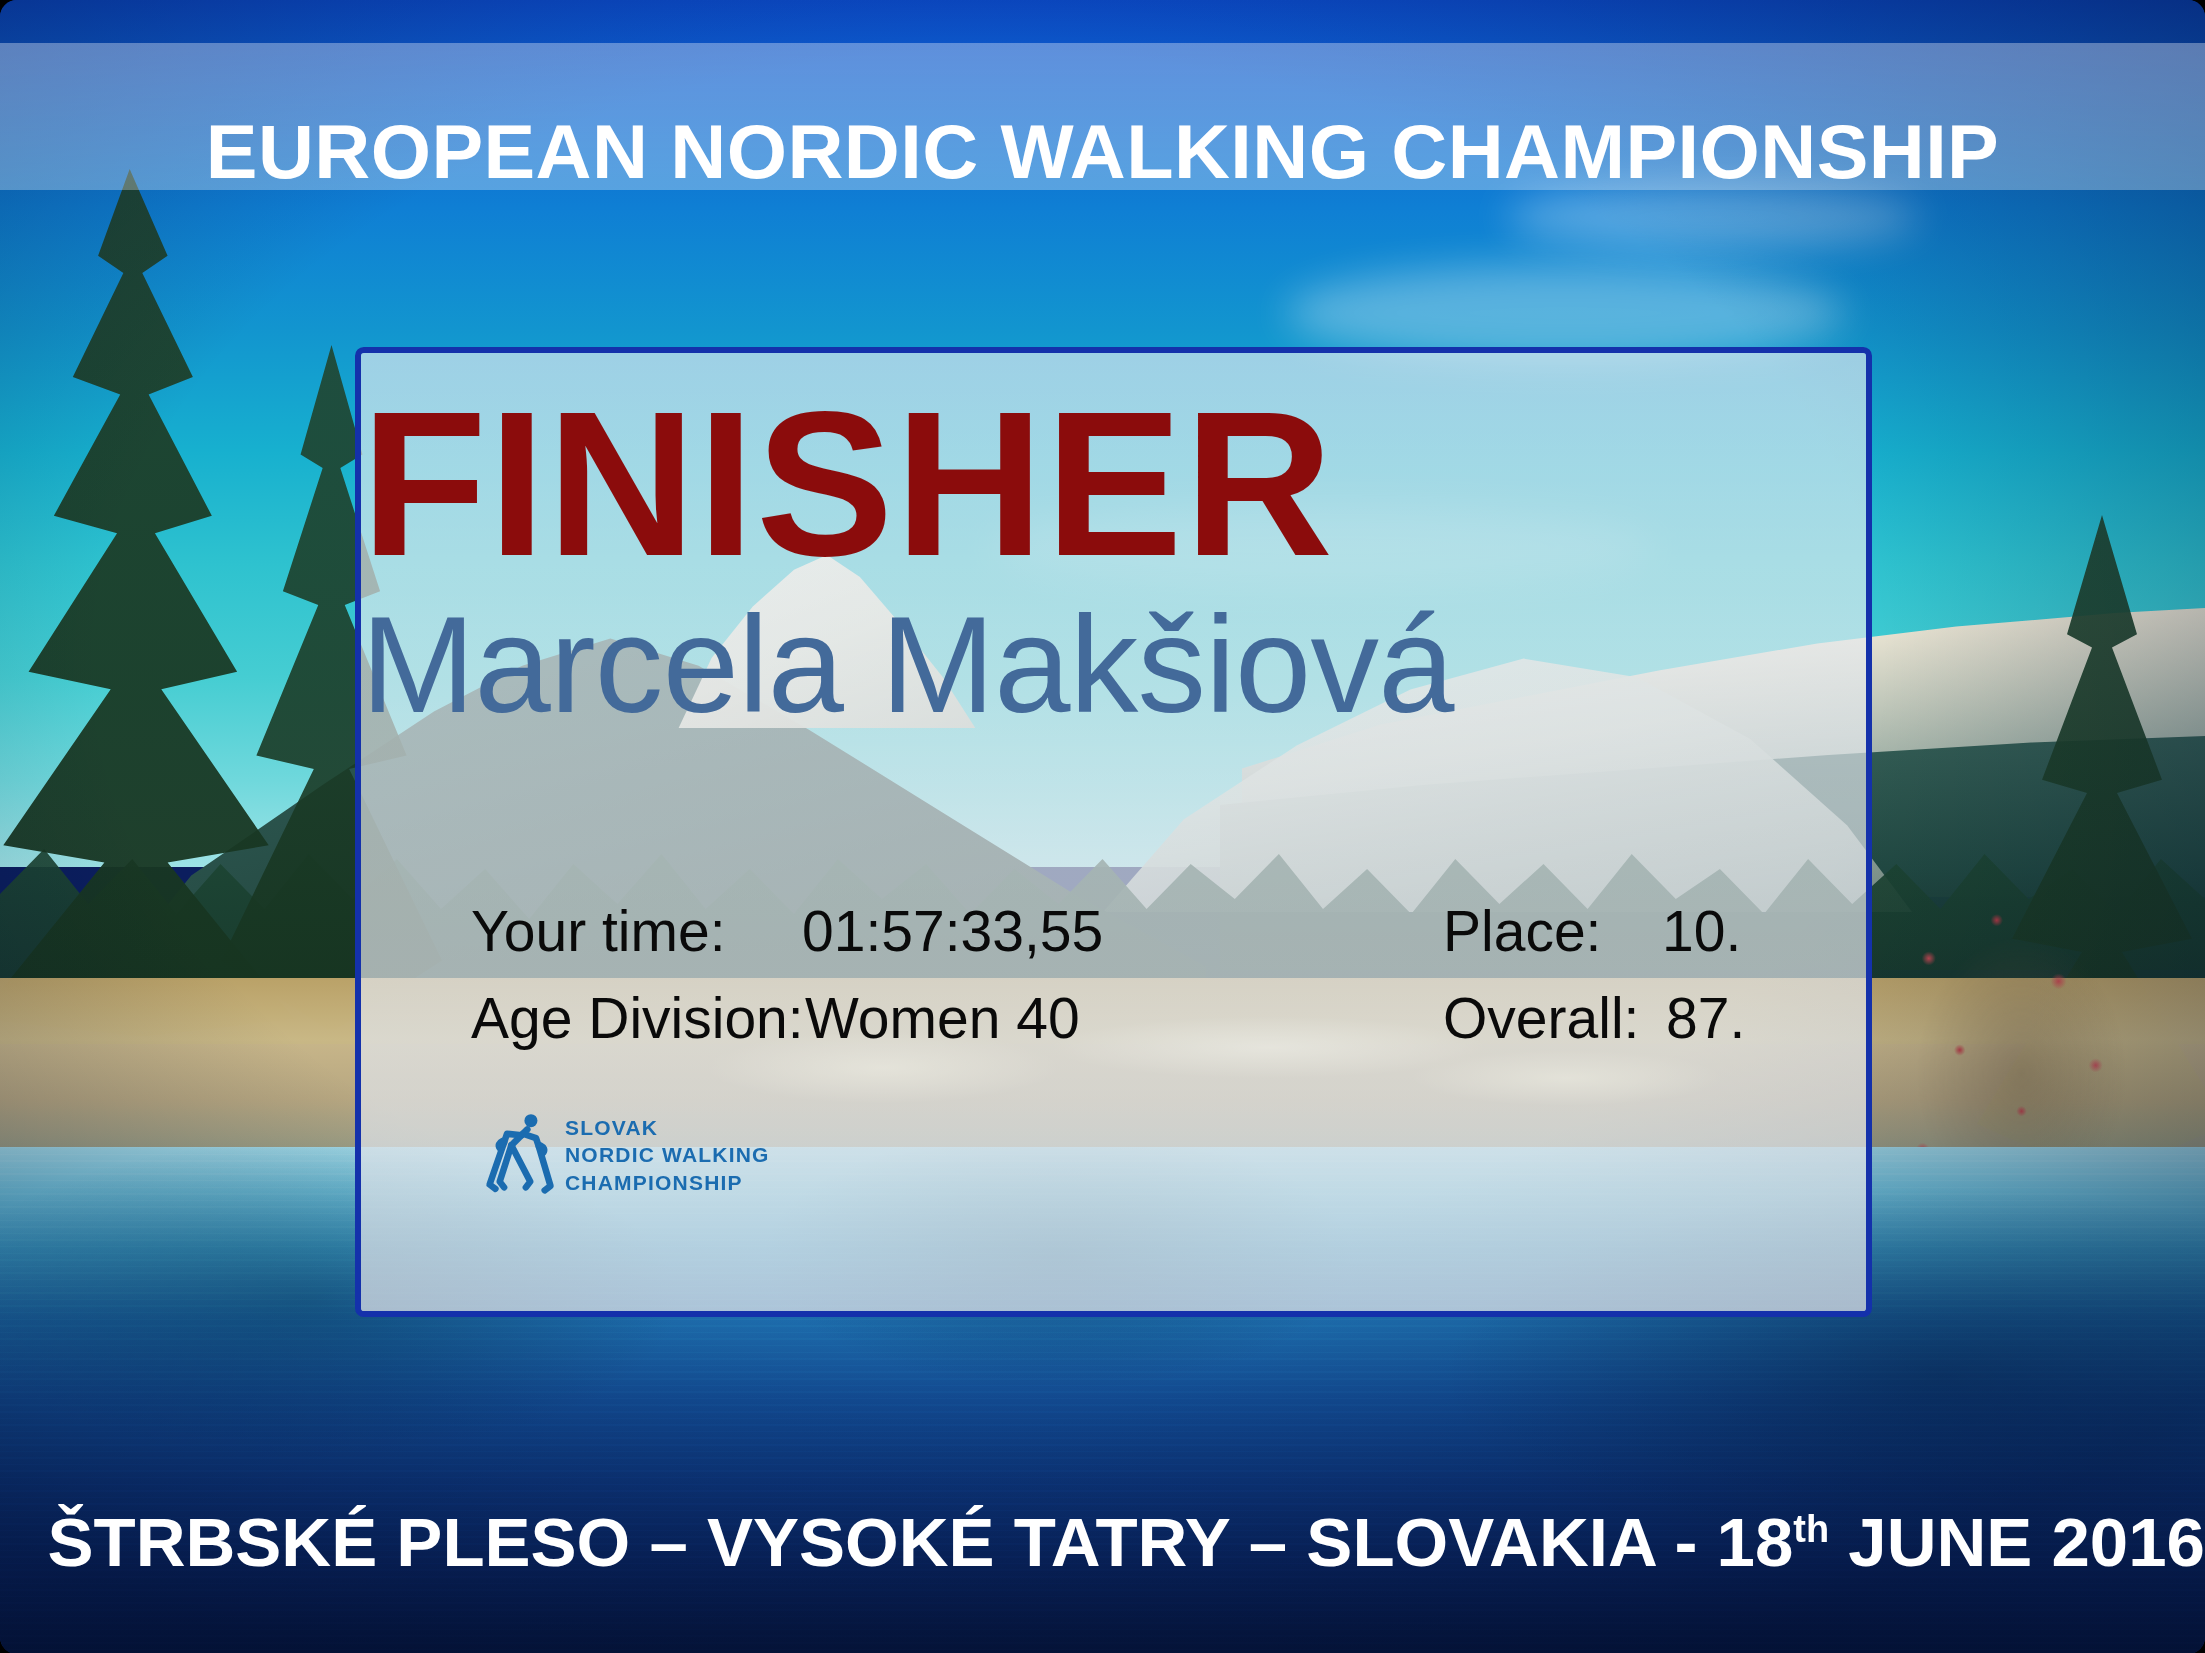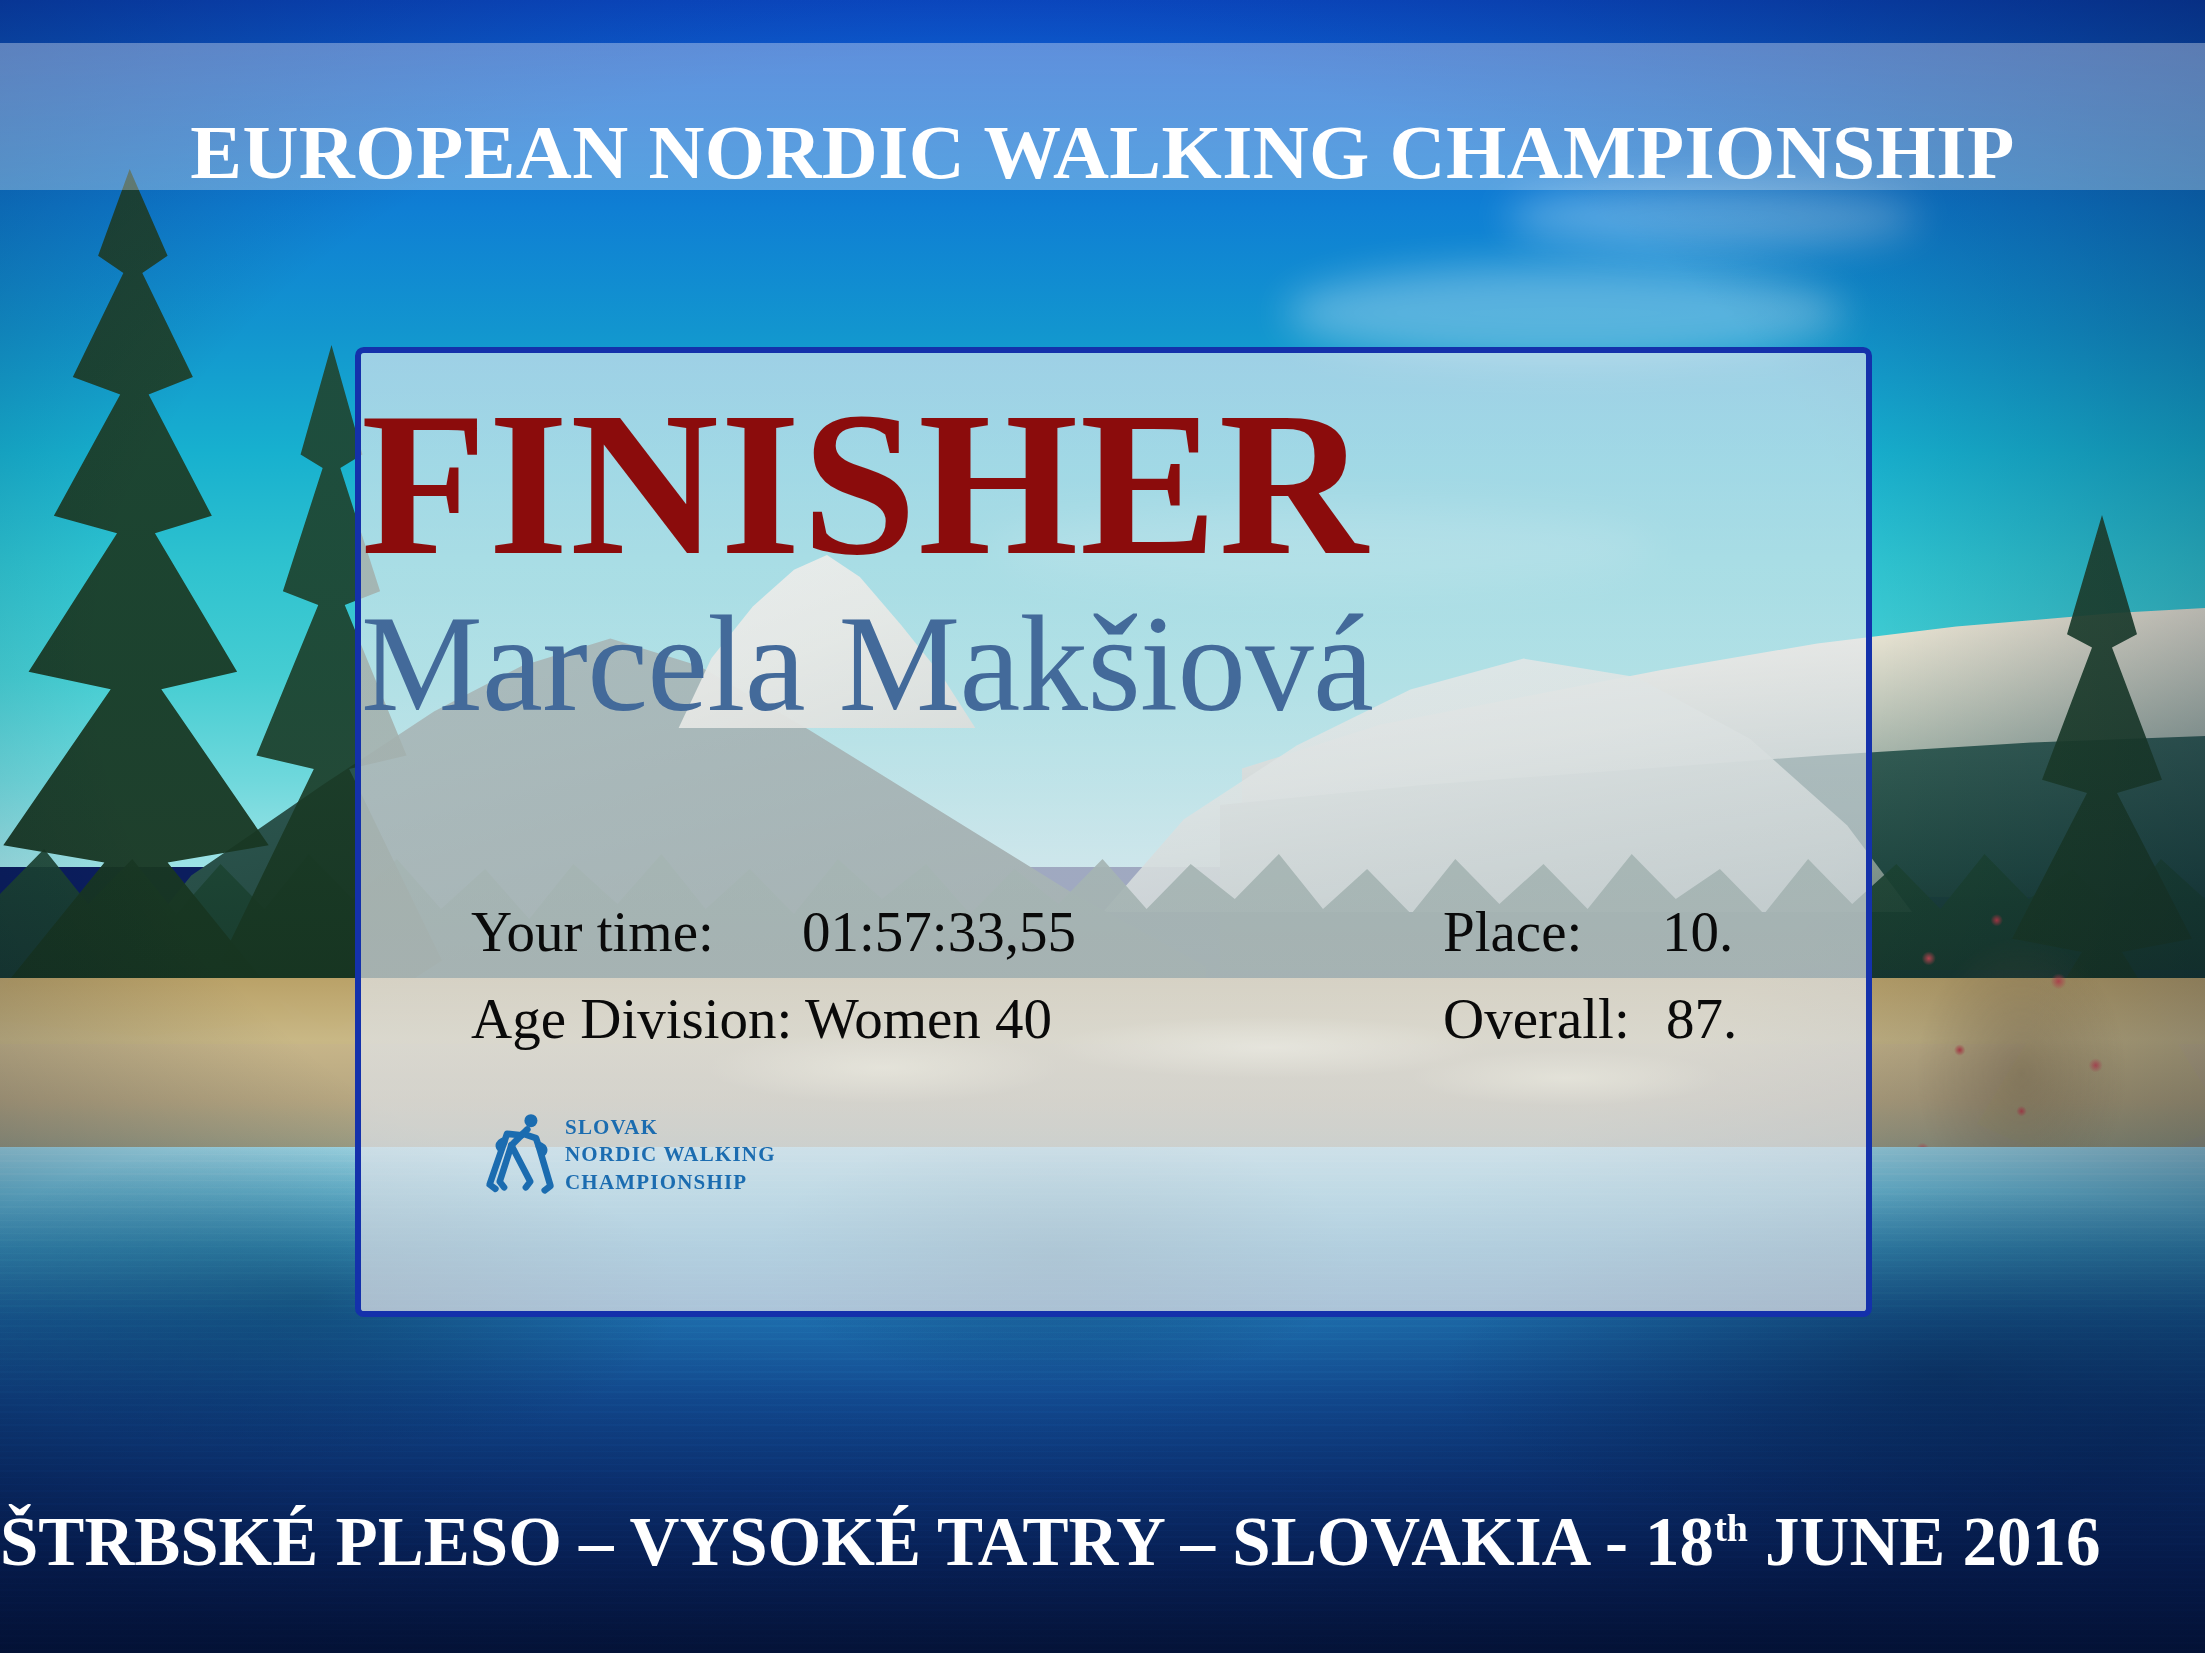--- a/index.html
+++ b/index.html
@@ -1,21 +1,22 @@
 <!DOCTYPE html>
 <html style="font-size:11.8px"><head>
 <meta charset="utf-8">
 <style>
   html,body{margin:0;padding:0;background:#000;}
   #stage{
     position:relative;
     width:2205px;height:1654px;
     overflow:hidden;
-    font-family:Liberation Serif, serif;
+    font-family:Liberation Sans, sans-serif;
     background:#0b1e5e;
+    border-radius:17px;
   }
 
   
   .photo{position:absolute;inset:0;overflow:hidden;}
 
   
   .sky{
     position:absolute;left:0;top:0;width:2205px;height:867px;
     background:linear-gradient(180deg,
       #0b49c4 0%,
@@ -240,21 +241,21 @@
     font-weight:bold;
     font-size:21px;
     line-height:1.30;
     letter-spacing:1.2px;
     white-space:nowrap;
   }
 
   
   .footer{
     position:absolute;left:0;top:1508px;width:2205px;
-    text-align:left;
+    text-align:right;
     color:#ffffff;
     font-weight:bold;
     font-size:69px;
     line-height:1;
     white-space:nowrap;
   }
   .footer sup{font-size:.55em;vertical-align:super;}
 </style>
 </head>
 <body>

